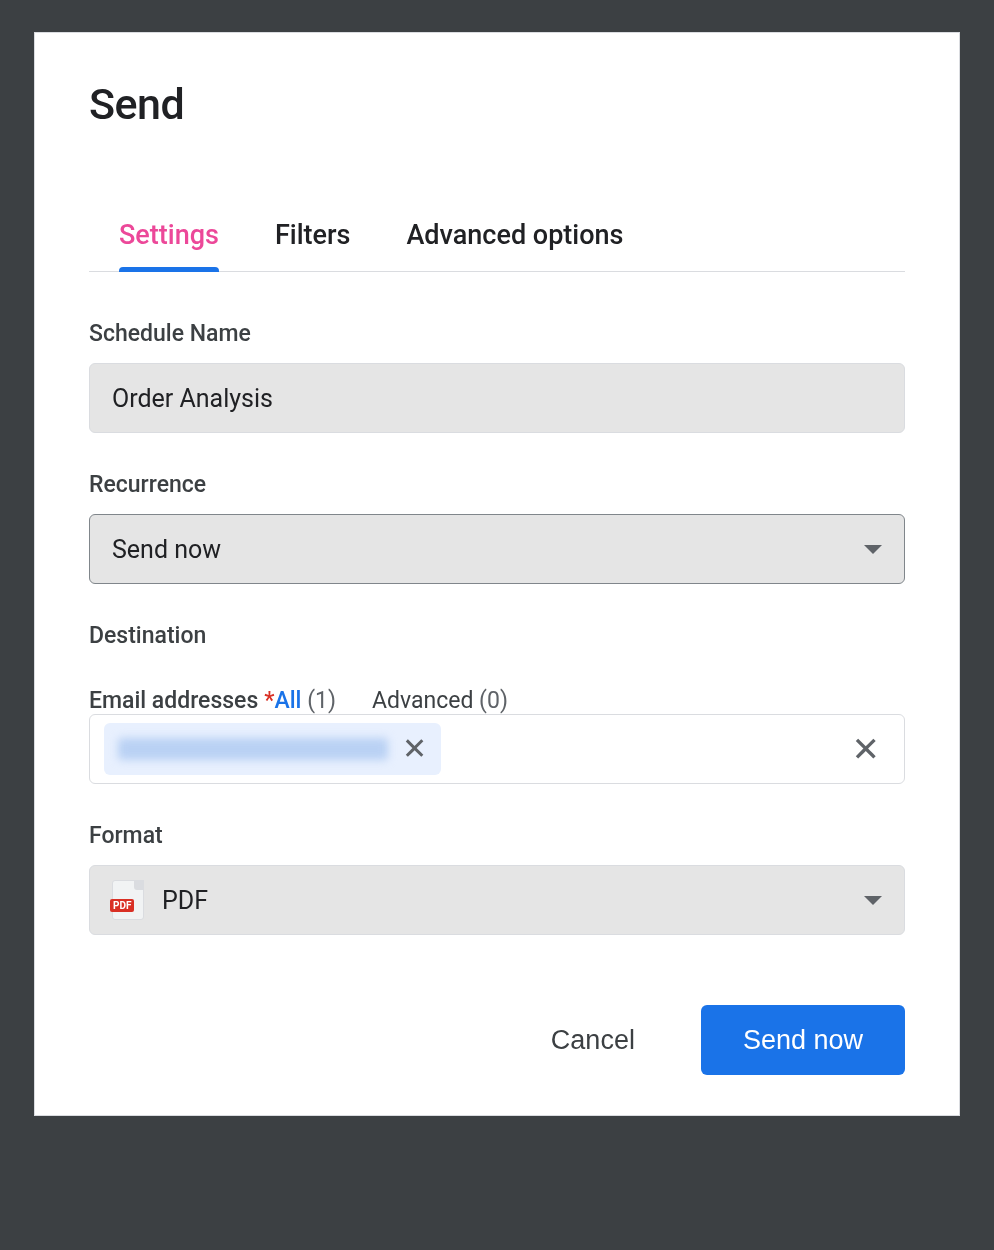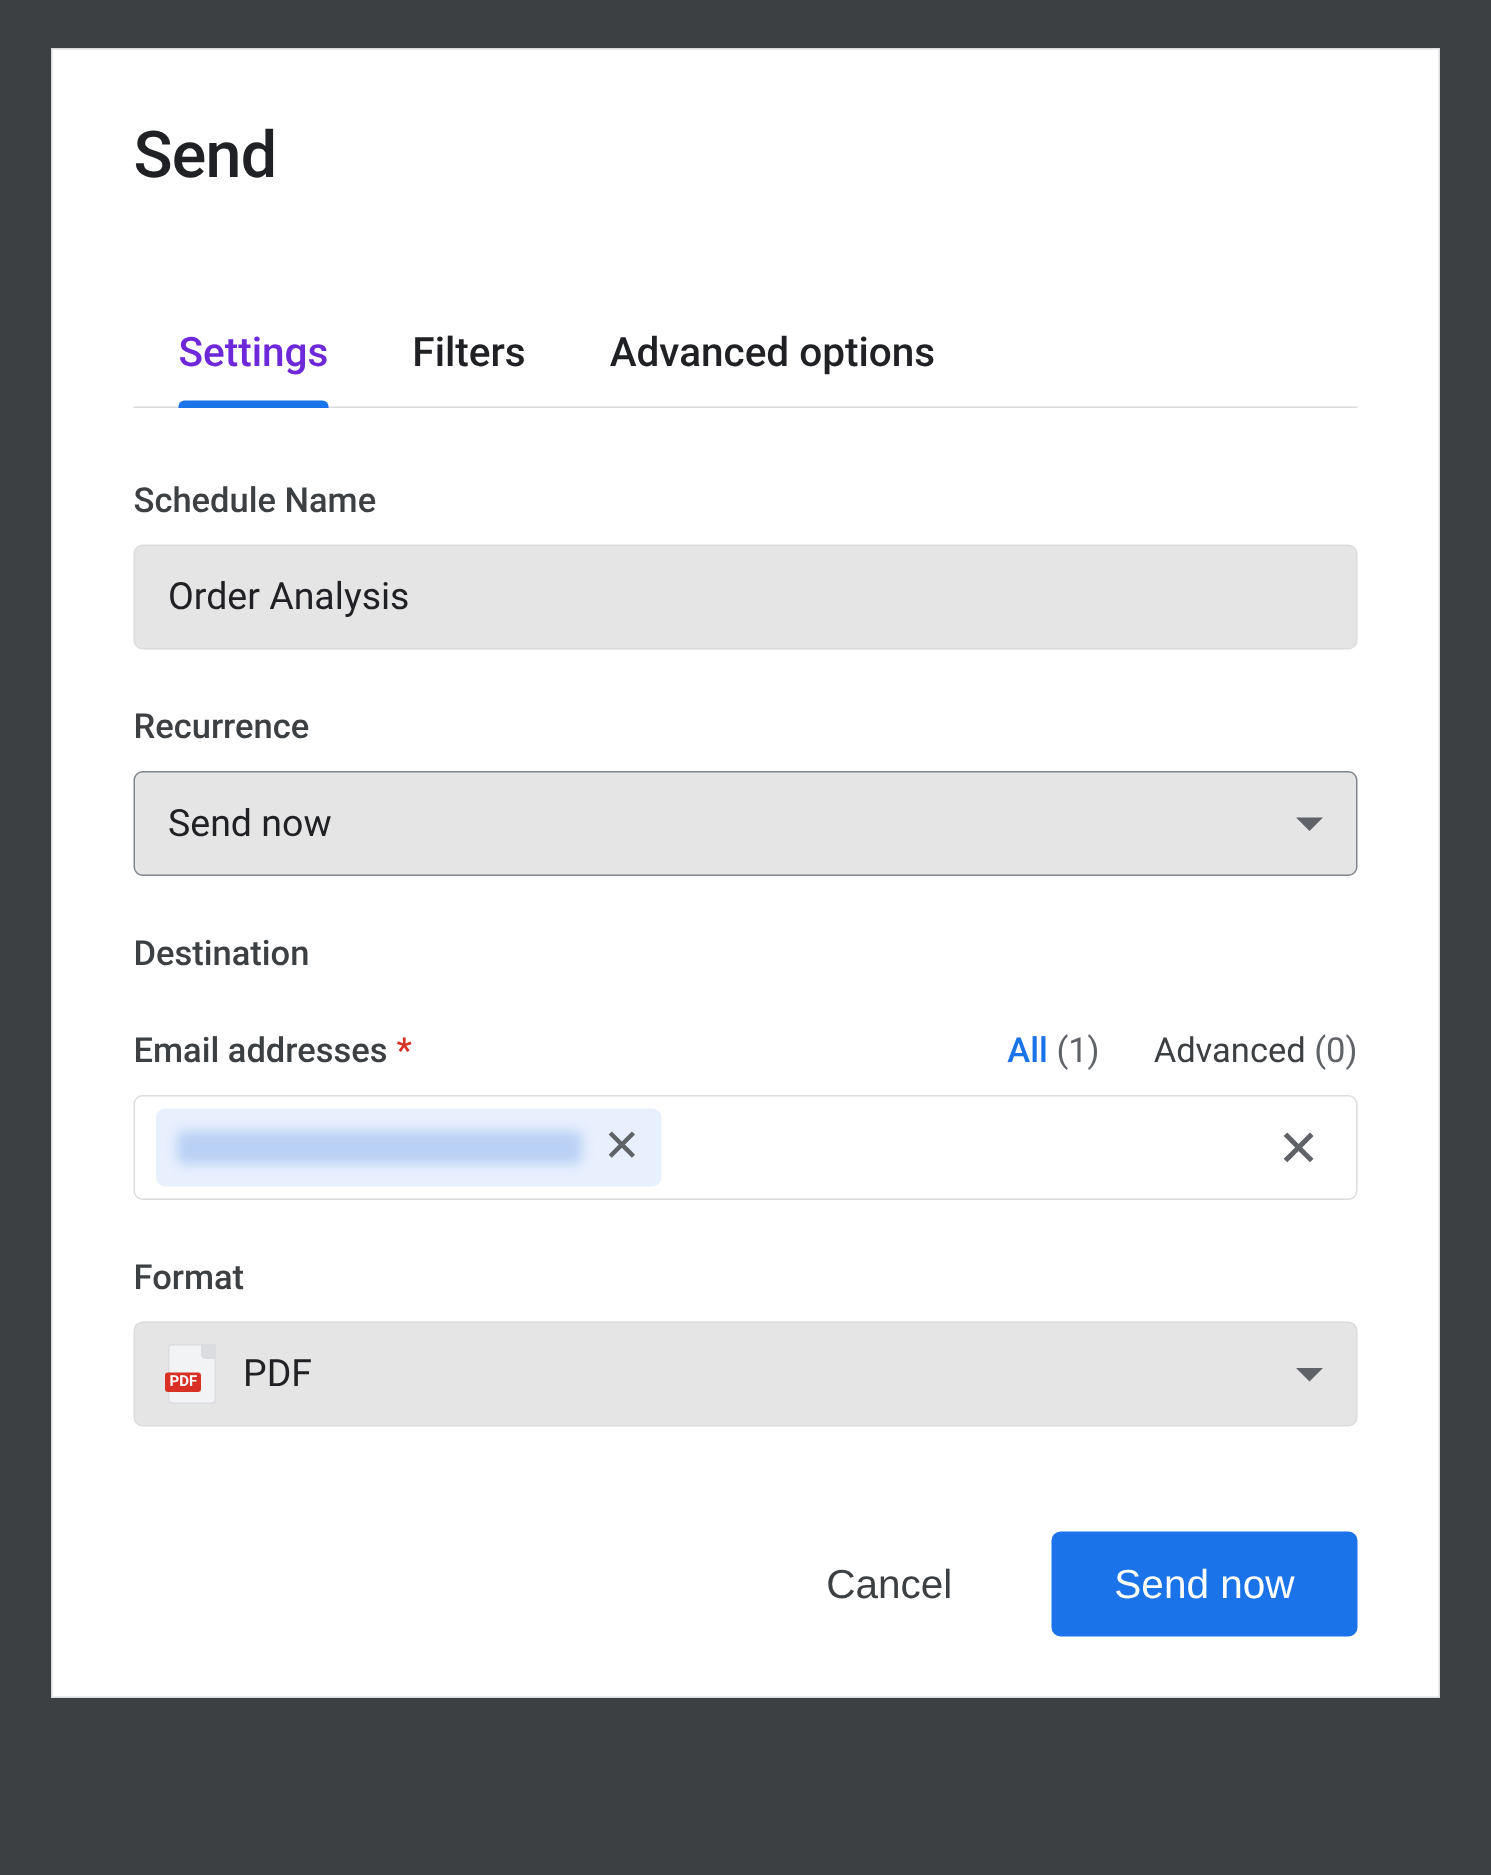--- a/index.html
+++ b/index.html
@@ -31,21 +31,21 @@
   }
   .tab {
     font-size: 27px;
     font-weight: 500;
     color: #202124;
     padding: 0 0 20px 0;
     cursor: pointer;
     position: relative;
   }
   .tab.active {
-    color: #6d28d9;
+    color: #ec4899;
   }
   .tab.active::after {
     content: "";
     position: absolute;
     left: 0;
     right: 0;
     bottom: -1px;
     height: 5px;
     background: #1a73e8;
     border-radius: 4px 4px 0 0;
@@ -55,23 +55,22 @@
   .label {
     font-size: 23px;
     font-weight: 500;
     color: #3c4043;
     margin-bottom: 16px;
     display: flex;
     align-items: center;
   }
   .label-row {
     display: flex;
-    justify-content: space-between;
+    justify-content: flex-start;
     align-items: baseline;
-    margin-bottom: 16px;
   }
   .counts {
     font-size: 23px;
     color: #3c4043;
     display: flex;
     gap: 36px;
   }
   .count-all { color: #1a73e8; font-weight: 500; }
   .count-num { color: #5f6368; font-weight: 400; }
   .req { color: #d93025; margin-left: 6px; }

